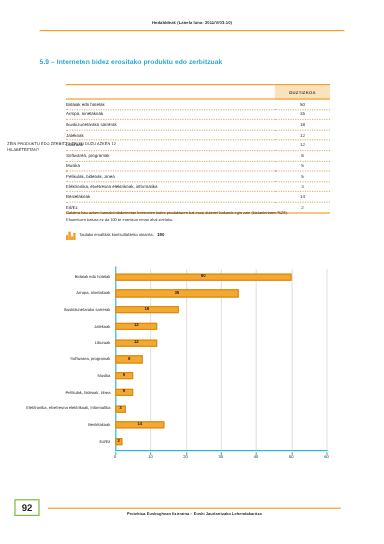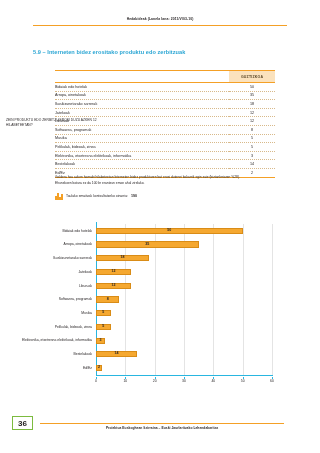--- a/index.html
+++ b/index.html
@@ -323,18 +323,18 @@
       <div class="cat-label" style="right: 228px; top: 65.5727px; position: absolute;">Liburuak</div>
       <div class="cat-label" style="right: 228px; top: 79.3px; position: absolute;">Softwarea, programak</div>
       <div class="cat-label" style="right: 228px; top: 93.0273px; position: absolute;">Musika</div>
       <div class="cat-label" style="right: 228px; top: 106.755px; position: absolute;">Pelikulak, bideoak, zinea</div>
       <div class="cat-label" style="right: 228px; top: 120.482px; position: absolute;">Elektronika, etxetresna elektrikoak, informatika</div>
       <div class="cat-label" style="right: 228px; top: 134.209px; position: absolute;">Bestelakoak</div>
       <div class="cat-label" style="right: 228px; top: 147.936px; position: absolute;">Ed/Ez</div>
     </div>
 
   <div class="footer">
-    <div class="pagebox">36</div>
+    <div class="pagebox">92</div>
     <div class="foot-rule"></div>
     <div class="foot-text">Proiektua Euskoghean Itzirraina – Euski Jaurlaritzako Lehendakaritza</div>
   </div>
 
 </div>
 
 </body></html>

